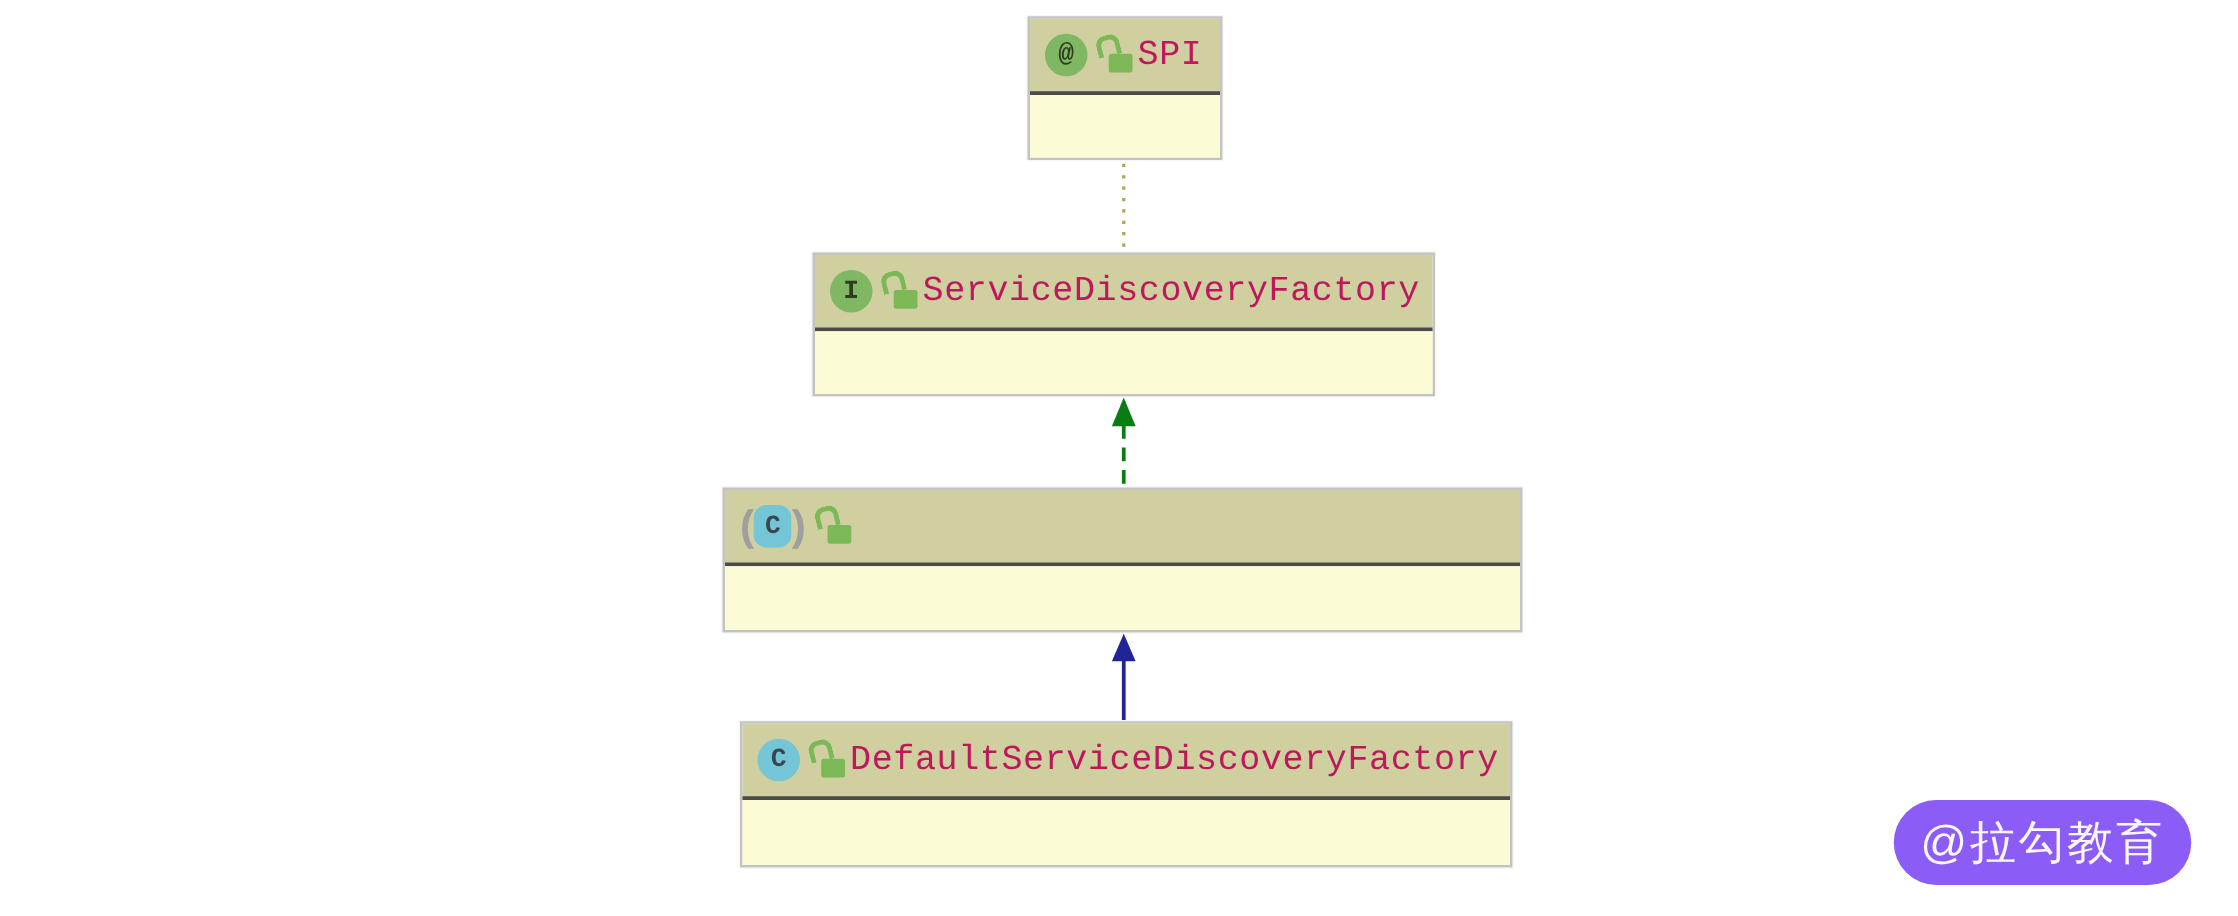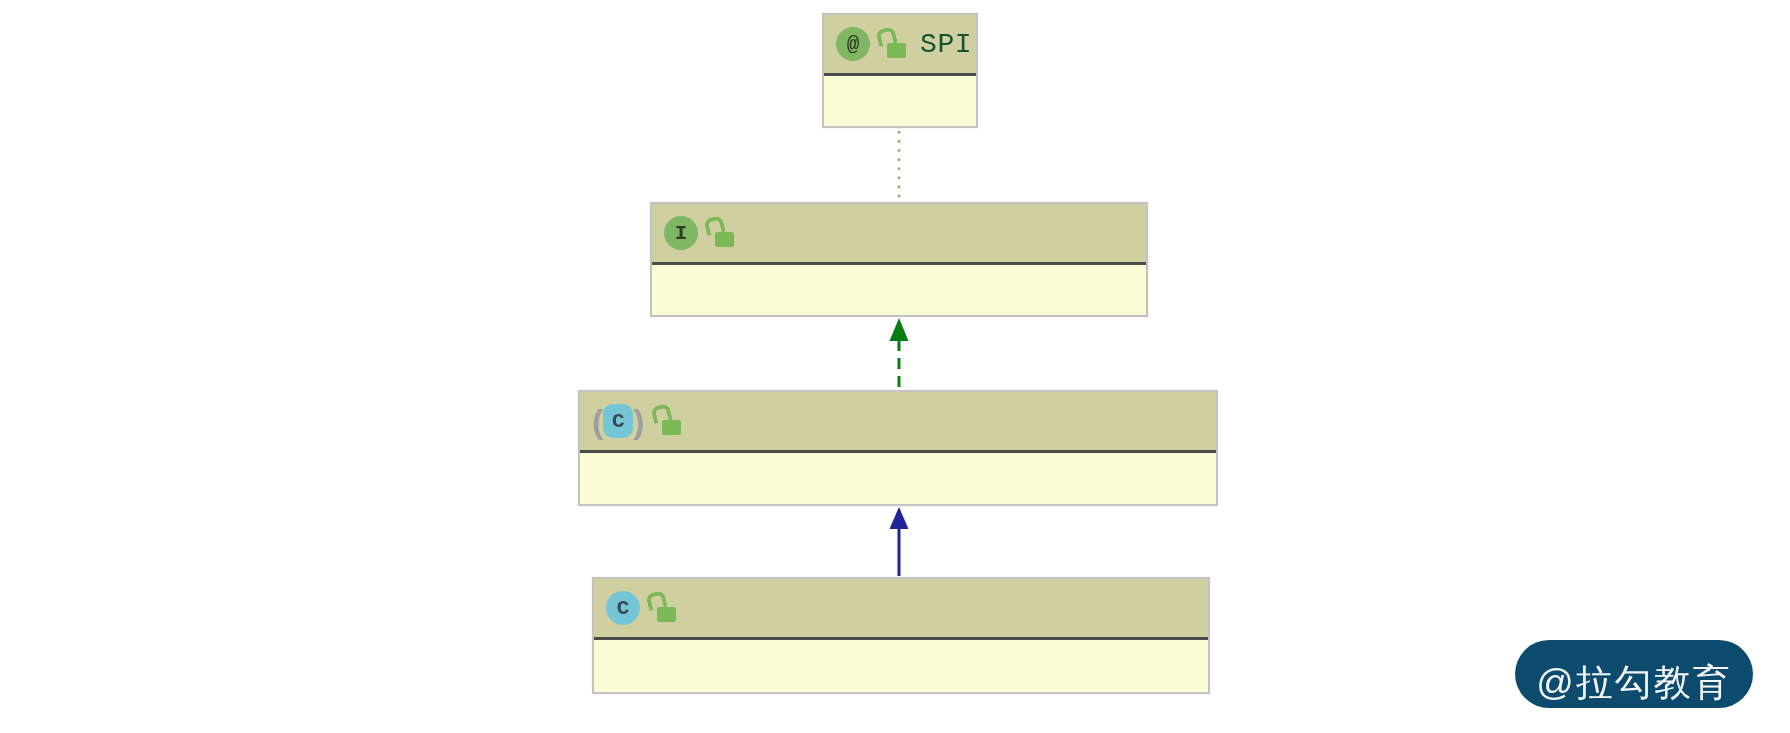--- a/index.html
+++ b/index.html
@@ -34,24 +34,24 @@
     align-items: center;
     padding-left: 12px;
     box-sizing: content-box;
   }
   .node-body {
     flex: 1 1 auto;
     background: #fbfbd5;
   }
   .node-title {
     flex: 1;
-    text-align: right;
+    text-align: left;
     font-size: 28px;
     letter-spacing: 0.5px;
-    color: #14532d;
+    color: #be185d;
     white-space: nowrap;
     overflow: hidden;
     padding: 0 4px;
   }
   
   .kind-icon {
     width: 34px; height: 34px;
     border-radius: 50%;
     display: inline-flex;
     align-items: center;
@@ -99,25 +99,25 @@
     right: 0; bottom: 2px;
     width: 19px; height: 15px;
     background: #7cb856;
     border-radius: 2px;
   }
   
   .watermark {
     position: absolute;
     left: 1515px; top: 640px;
     width: 238px; height: 68px;
-    background: #0c4a6e;
+    background: #8b5cf6;
     border-radius: 34px;
     z-index: 3;
     display: flex;
-    align-items: flex-end;
+    align-items: center;
     justify-content: center;
     font-family: "Liberation Sans", "DejaVu Sans", sans-serif;
     font-size: 37px;
     letter-spacing: 2px;
     color: rgba(255,255,255,0.95);
   }
 </style>
 </head>
 <body>
 
@@ -146,40 +146,42 @@
       <span class="lock"></span>
       <span class="node-title">SPI</span>
     </div>
     <div class="node-body"></div>
   </div>
 
   <div class="node" style="left:650px; top:202px; width:498px; height:115px;">
     <div class="node-header">
       <span class="kind-icon kind-green">I</span>
       <span class="lock"></span>
+      <span class="node-title">ServiceDiscoveryFactory</span>
     </div>
     <div class="node-body"></div>
   </div>
 
   <div class="node" style="left:578px; top:390px; width:640px; height:116px;">
     <div class="node-header">
       <span class="abstract-wrap">
         <span class="paren">(</span>
         <span class="kind-icon kind-cyan">C</span>
         <span class="paren">)</span>
       </span>
       <span class="lock"></span>
     </div>
     <div class="node-body"></div>
   </div>
 
   <div class="node" style="left:592px; top:577px; width:618px; height:117px;">
     <div class="node-header">
       <span class="kind-icon kind-cyan">C</span>
       <span class="lock"></span>
+      <span class="node-title">DefaultServiceDiscoveryFactory</span>
     </div>
     <div class="node-body"></div>
   </div>
 
   <div class="watermark">
     <span>@拉勾教育</span>
   </div>
 
 </div>
 

